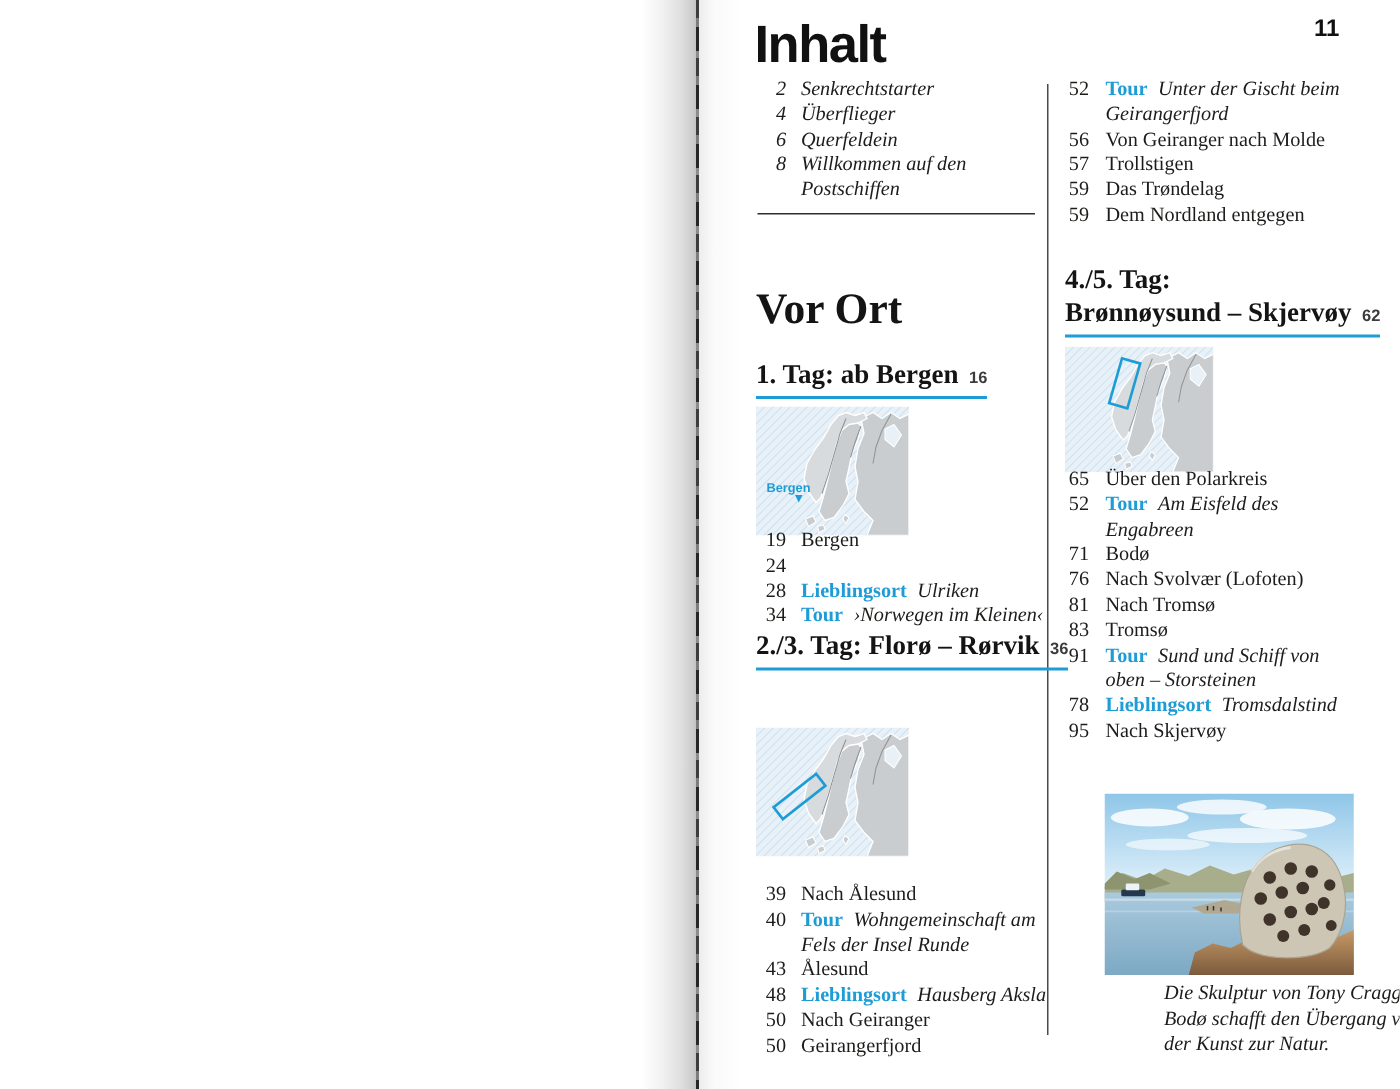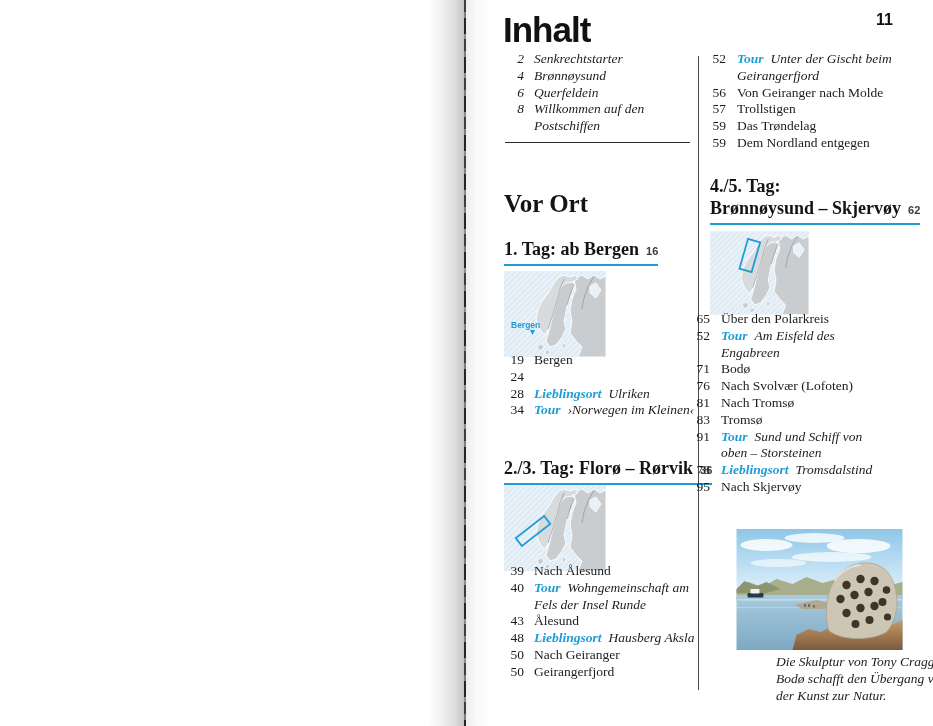--- a/index.html
+++ b/index.html
@@ -21,25 +21,25 @@
     font-weight:bold;font-size:16px;color:#111;}
   
   .rule{position:absolute;left:39px;top:142px;width:185px;height:1px;background:#2e2e2e;}
   .col-divider{position:absolute;left:232px;top:56px;width:1px;height:634px;background:#4a4a4a;}
   
   .toc{position:absolute;font-size:13.5px;line-height:16.8px;}
   .row{display:flex;align-items:flex-start;}
   .num{flex:0 0 20px;text-align:right;}
   .txt{margin-left:10px;flex:1;white-space:pre-line;}
   .it{font-style:italic;}
-  .tag{font-style:italic;font-weight:bold;color:#1E9CD6;padding-right:7px;}
+  .tag{font-weight:bold;color:#1E9CD6;padding-right:7px;}
   .toc-right .num{flex:0 0 16px;}
   .toc-right .txt{margin-left:11px;}
   
-  .sect-title{position:absolute;left:38px;top:190px;font-weight:bold;font-size:25px;color:#141414;}
+  .sect-title{position:absolute;left:38px;top:190px;font-weight:bold;font-size:29px;color:#141414;}
   .day-head{position:absolute;font-weight:bold;font-size:18px;color:#141414;}
   .day-head .u{display:inline-block;border-bottom:2.5px solid #1E9CD6;padding-bottom:4px;}
   .pref{font-family:"Liberation Sans",sans-serif;font-weight:600;font-size:11px;color:#3c3c3c;margin-left:7px;}
   .day-head .l1{display:block;margin-bottom:1px;}
   
   .map{position:absolute;width:102px;height:86px;}
   .photo{position:absolute;left:270px;top:529px;width:167px;height:121px;}
   .caption{position:absolute;left:270px;top:653px;width:182px;font-style:italic;
     font-size:13.5px;line-height:17px;color:#1c1c1a;margin-left:40px;}
   svg{display:block;}
@@ -95,21 +95,21 @@
   <div class="page-title">Inhalt</div>
   <div class="folio">11</div>
 
   <div class="toc" style="left:38px;top:51px;width:200px;">
     <div class="row">
       <span class="num it">2</span>
       <span class="txt it">Senkrechtstarter</span>
     </div>
     <div class="row">
       <span class="num it">4</span>
-      <span class="txt it">Brønnøysund</span>
+      <span class="txt it">Überflieger</span>
     </div>
     <div class="row">
       <span class="num it">6</span>
       <span class="txt it">Querfeldein</span>
     </div>
     <div class="row">
       <span class="num it">8</span>
       <span class="txt it">Willkommen auf den
 Postschiffen</span>
     </div>
@@ -143,34 +143,34 @@
     <div class="row">
       <span class="num">28</span>
       <span class="txt"><span class="tag">Lieblingsort</span><span class="it">Ulriken</span></span>
     </div>
     <div class="row">
       <span class="num">34</span>
       <span class="txt"><span class="tag">Tour</span><span class="it">›Norwegen im Kleinen‹</span></span>
     </div>
   </div>
 
-  <div class="day-head" style="left:38px;top:458px;">
+  <div class="day-head" style="left:38px;top:420px;">
     <span class="u"><span>2./3. Tag: Florø – Rørvik</span><span class="pref">36</span></span>
   </div>
 
   <div class="map" style="left:38px;top:485px;">
     <svg viewBox="0 0 102 86" width="102" height="86">
       <use href="#scandi"></use>
       <g transform="translate(29,46) rotate(-38)">
         <rect x="-18" y="-5" width="36" height="10" fill="none" stroke="#1E9CD6" stroke-width="1.8"></rect>
       </g>
     </svg>
   </div>
 
-  <div class="toc" style="left:38px;top:563px;width:211px;">
+  <div class="toc" style="left:38px;top:588px;width:211px;">
     <div class="row">
       <span class="num">39</span>
       <span class="txt">Nach Ålesund</span>
     </div>
     <div class="row">
       <span class="num">40</span>
       <span class="txt"><span class="tag">Tour</span><span class="it">Wohngemeinschaft am
 Fels der Insel Runde</span></span>
     </div>
     <div class="row">
@@ -222,21 +222,21 @@
 
   <div class="map" style="left:244px;top:230px;width:99px;">
     <svg viewBox="0 0 102 86" width="99" height="86">
       <use href="#scandi"></use>
       <g transform="translate(41,25) rotate(16)">
         <rect x="-6.5" y="-16" width="13" height="32" fill="none" stroke="#1E9CD6" stroke-width="1.8"></rect>
       </g>
     </svg>
   </div>
 
-  <div class="toc toc-right" style="left:228px;top:311px;width:200px;">
+  <div class="toc toc-right" style="left:244px;top:311px;width:200px;">
     <div class="row">
       <span class="num">65</span>
       <span class="txt">Über den Polarkreis</span>
     </div>
     <div class="row">
       <span class="num">52</span>
       <span class="txt"><span class="tag">Tour</span><span class="it">Am Eisfeld des Engabreen</span></span>
     </div>
     <div class="row">
       <span class="num">71</span>

